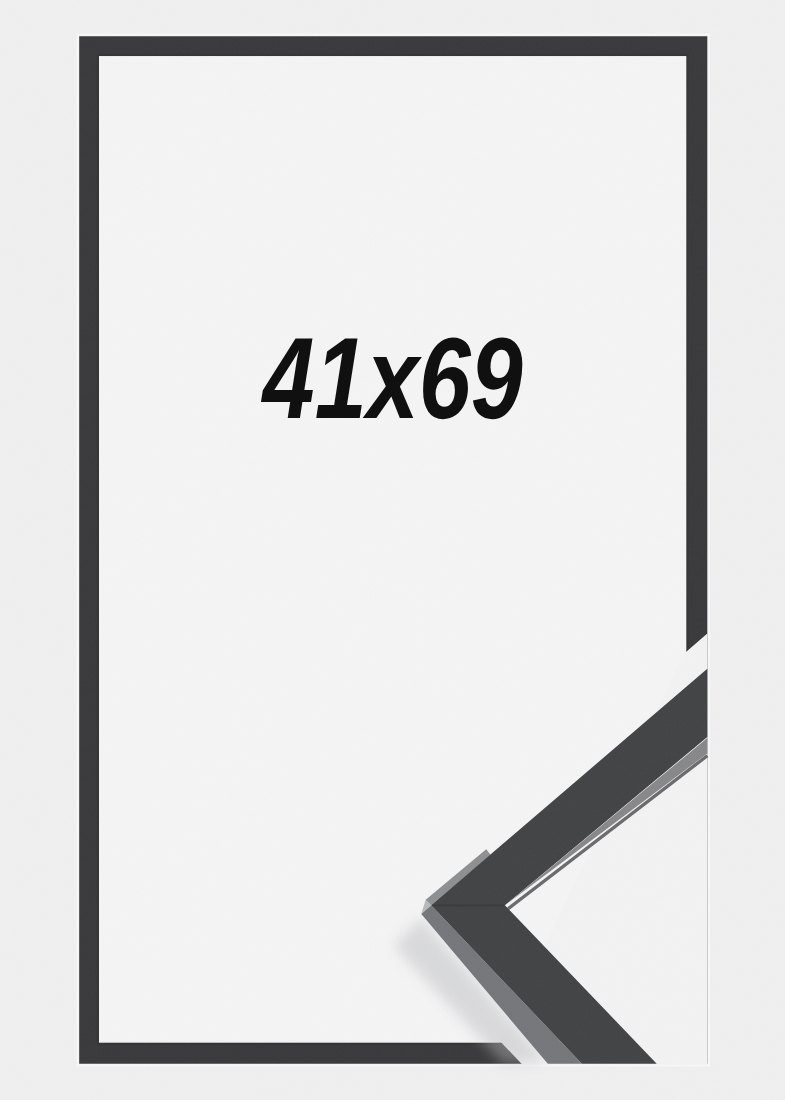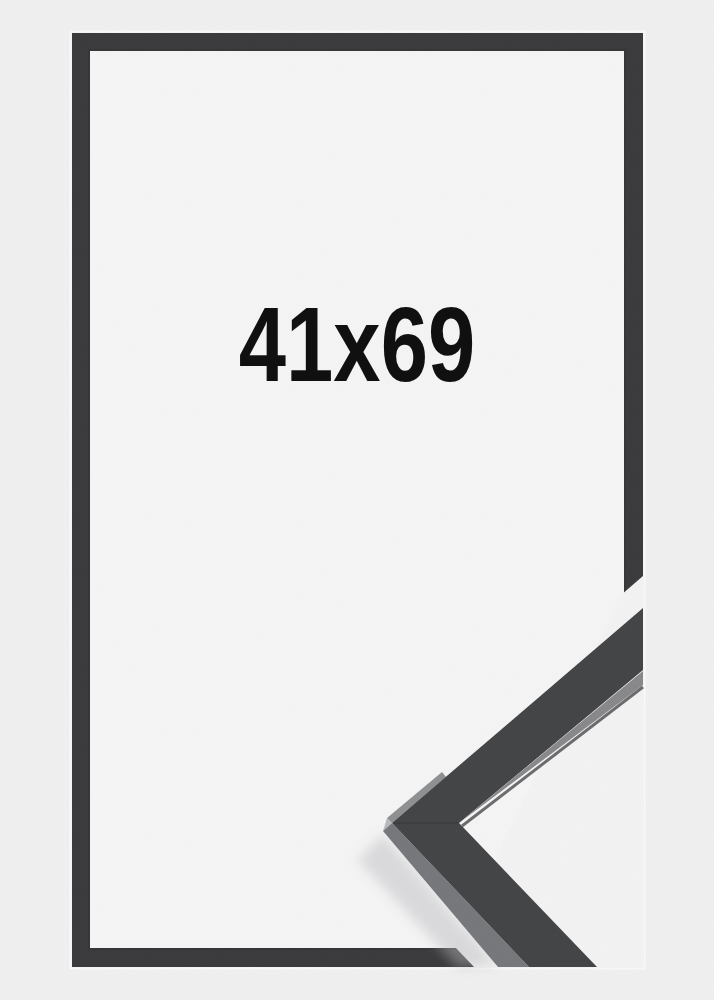--- a/index.html
+++ b/index.html
@@ -7,20 +7,21 @@
     padding: 0;
     background: #f0f0f1;
     font-family: "Liberation Sans", "DejaVu Sans", sans-serif;
   }
   .stage {
     position: relative;
     width: 714px;
     height: 1000px;
     overflow: hidden;
     background: #f0f0f1;
+    font-style: italic;
   }
   .stage svg {
     position: absolute;
     left: 0;
     top: 0;
     display: block;
   }
   .size-label {
     position: absolute;
     left: 0;

